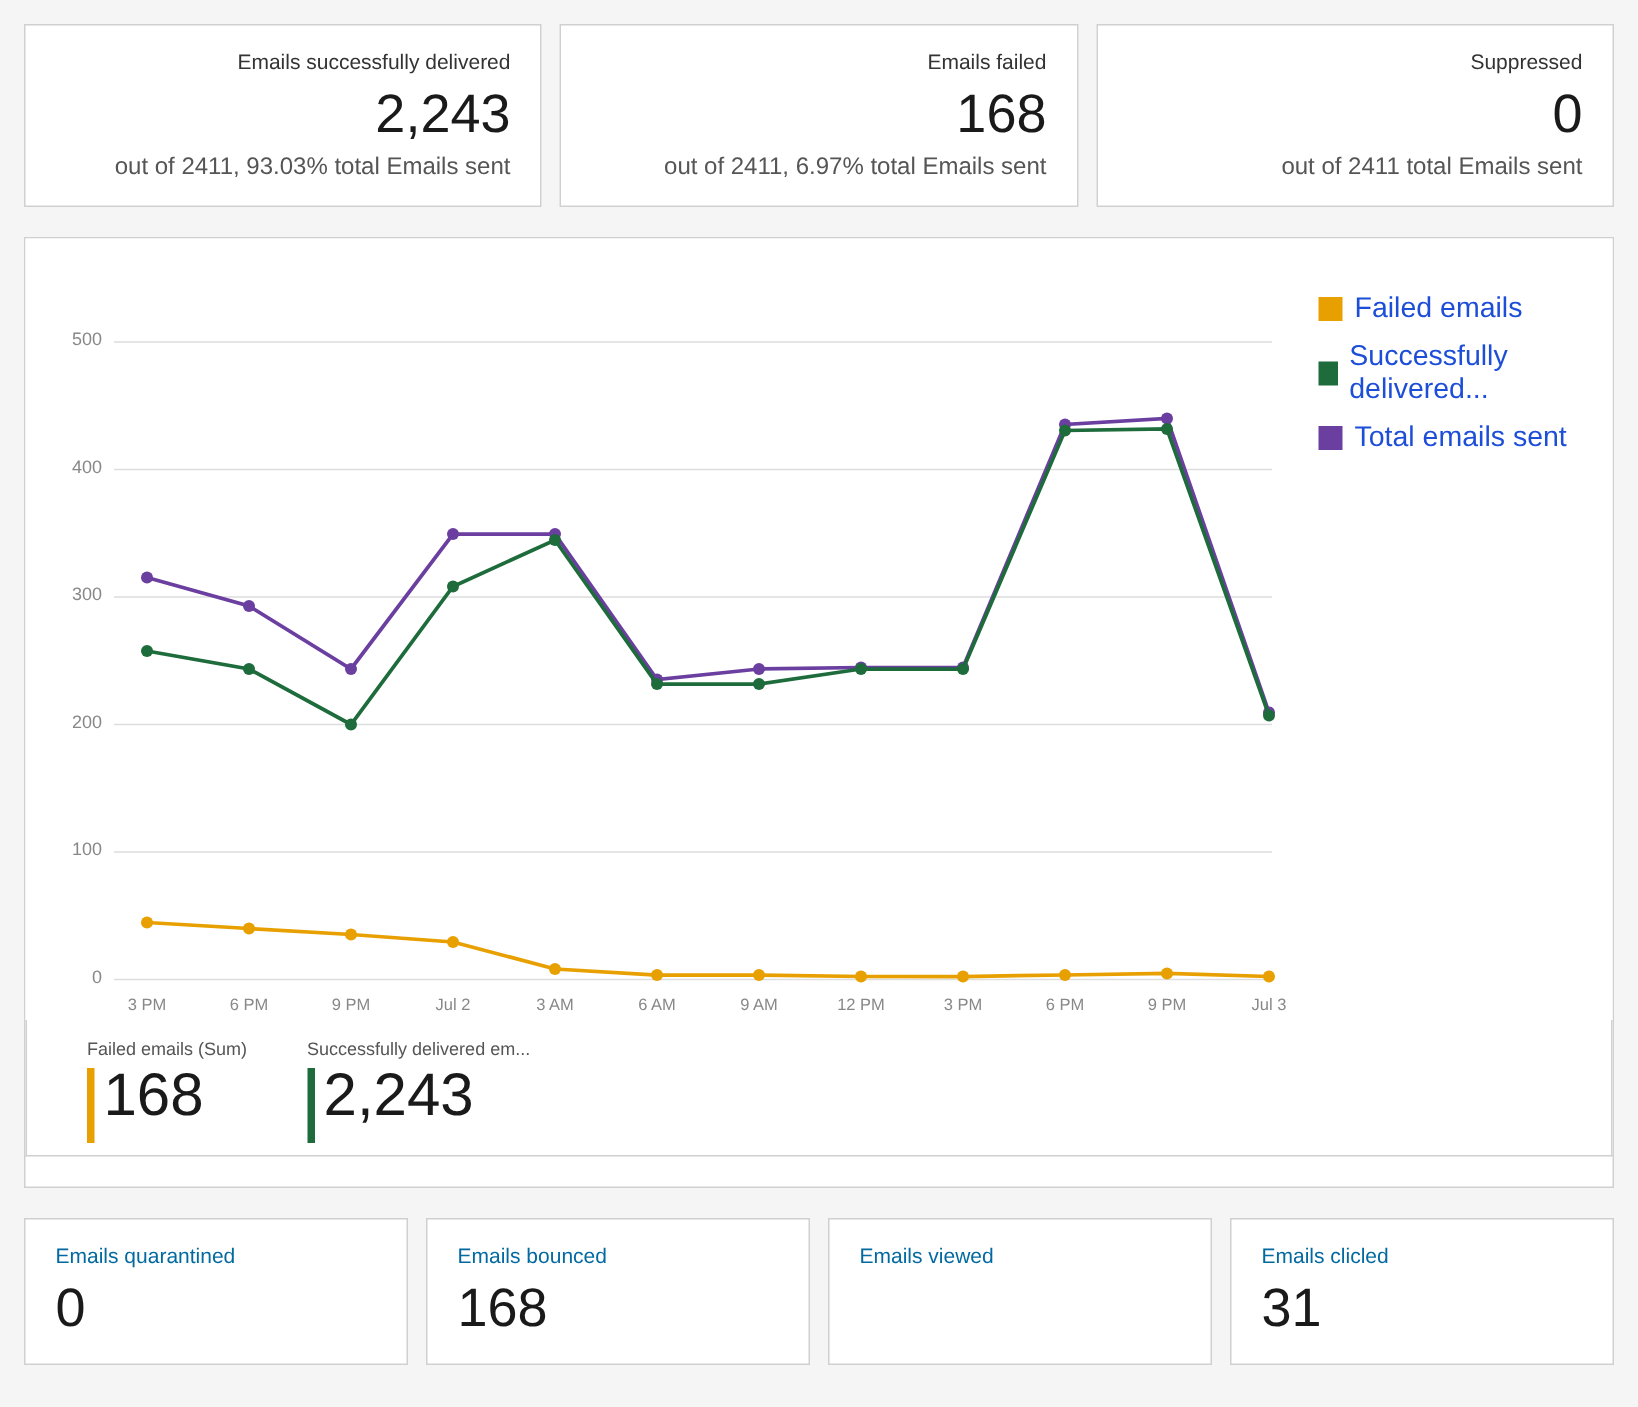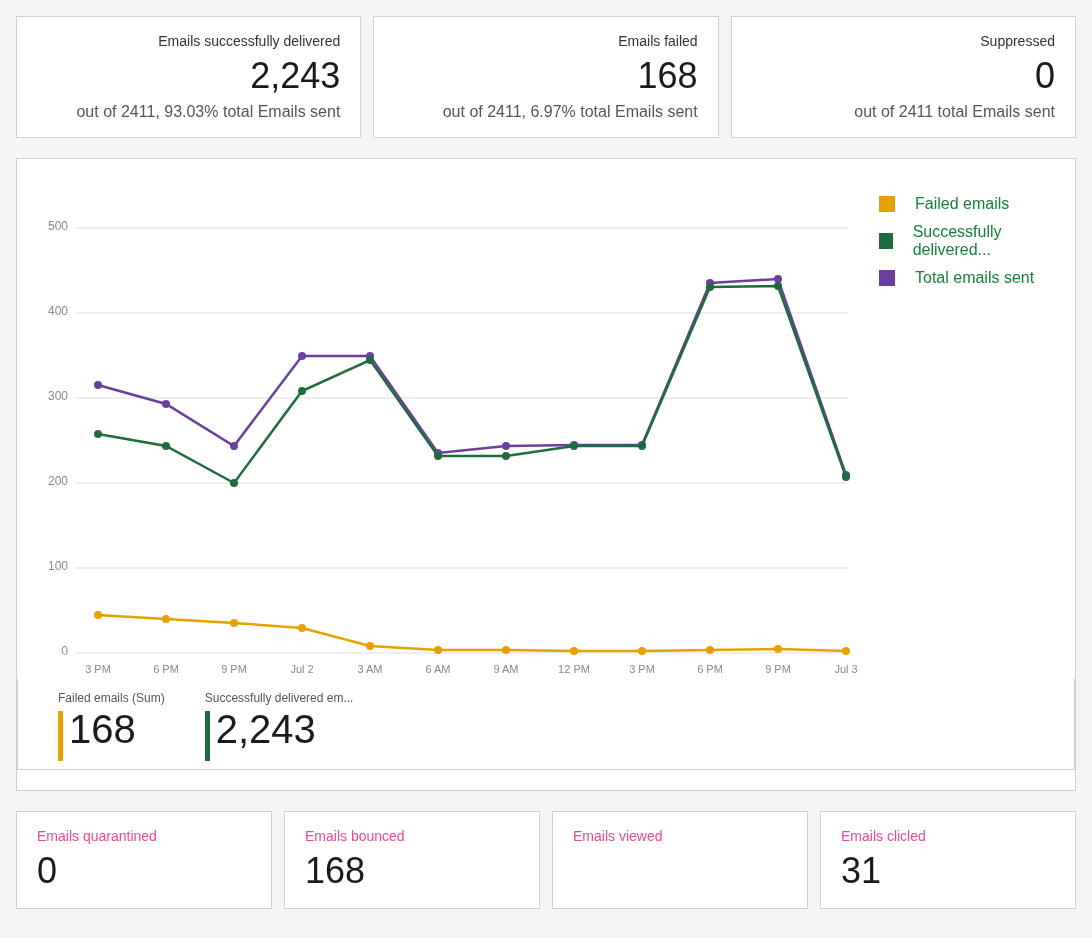--- a/index.html
+++ b/index.html
@@ -61,23 +61,23 @@
       width: 180px;
       display: flex;
       flex-direction: column;
       gap: 10px;
       padding-top: 20px;
     }
 
     .legend-item {
       display: flex;
       align-items: center;
-      gap: 20px;
-      font-size: 16px;
-      color: #15803d;
+      gap: 8px;
+      font-size: 19px;
+      color: #1d4ed8;
     }
 
     .legend-color {
       width: 16px;
       height: 16px;
     }
 
     .chart-svg {
       width: 100%;
       height: 500px;
@@ -128,21 +128,21 @@
 
     .bottom-card {
       background: #fff;
       border: 1px solid #d0d0d0;
       padding: 16px 20px;
       flex: 1;
     }
 
     .bottom-card .card-title {
       font-size: 14px;
-      color: #ec4899;
+      color: #0369a1;
       margin-bottom: 6px;
     }
 
     .bottom-card .card-value {
       font-size: 36px;
       font-weight: 300;
       color: #1a1a1a;
     }
 
     .combined-chart-block {

